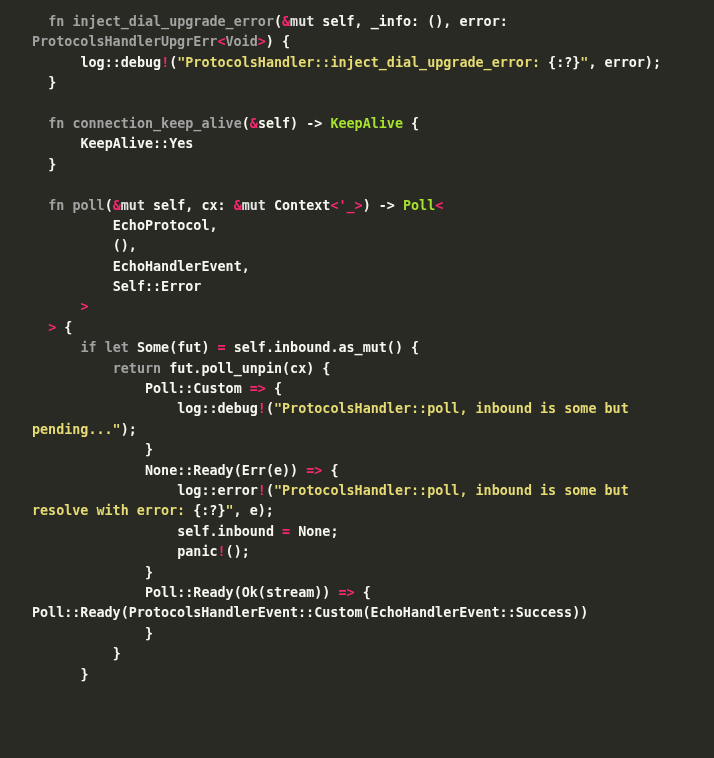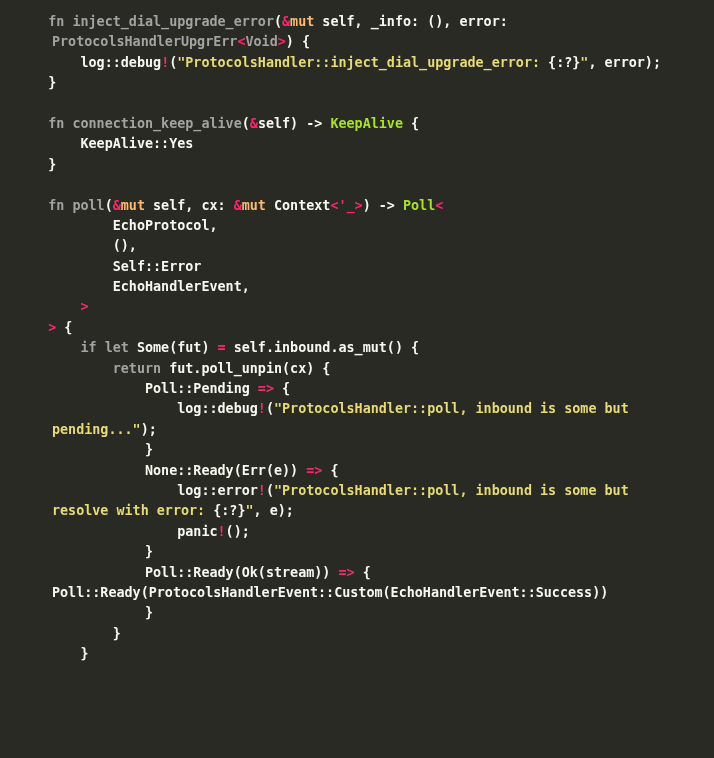--- a/index.html
+++ b/index.html
@@ -24,63 +24,63 @@
     height: 20.4px;
     line-height: 20.4px;
     font-size: 13.4px;
     font-weight: bold;
     white-space: pre;
     padding-left: 16px;
     letter-spacing: 0px;
     color: #f8f8f0;
   }
   .code-line.wrap {
-    padding-left: 16px;
-    margin-left: 36px;
+    padding-left: 32px;
   }
   
   .t-kw      { color: #a3a3a3; }   
   .t-fname   { color: #a3a3a3; }   
   .t-type    { color: #a6e22e; margin-top: 20px; }   
   .t-op      { color: #f92672; }   
   .t-plain   { color: #f8f8f0; }   
   .t-str     { color: #e6db74; }   
   .t-strfmt  { color: #f8f8f0; }   
   .t-brace   { color: #f8f8f0; }
-  .t-mut     { color: #fdba74; }   
+  .t-mut     { color: #e5e5e5; }   
 </style>
 </head>
 <body>
 
 <div id="code-view">
     <div class="code-line"><span class="t-plain">    </span><span class="t-kw">fn</span><span class="t-plain"> </span><span class="t-fname">inject_dial_upgrade_error</span><span class="t-plain">(</span><span class="t-op">&amp;</span><span class="t-mut">mut</span><span class="t-plain"> self, _info: (), error:</span></div>
     <div class="code-line wrap"><span class="t-fname">ProtocolsHandlerUpgrErr</span><span class="t-op">&lt;</span><span class="t-fname">Void</span><span class="t-op">&gt;</span><span class="t-plain">) {</span></div>
     <div class="code-line"><span class="t-plain">        log::debug</span><span class="t-op">!</span><span class="t-plain">(</span><span class="t-str">"ProtocolsHandler::inject_dial_upgrade_error: </span><span class="t-strfmt">{:?}</span><span class="t-str">"</span><span class="t-plain">, error);</span></div>
     <div class="code-line"><span class="t-brace">    }</span></div>
     <div class="code-line">&nbsp;</div>
     <div class="code-line"><span class="t-plain">    </span><span class="t-kw">fn</span><span class="t-plain"> </span><span class="t-fname">connection_keep_alive</span><span class="t-plain">(</span><span class="t-op">&amp;</span><span class="t-plain">self) -&gt; </span><span class="t-type">KeepAlive</span><span class="t-plain"> {</span></div>
     <div class="code-line"><span class="t-plain">        KeepAlive::Yes</span></div>
     <div class="code-line"><span class="t-brace">    }</span></div>
     <div class="code-line">&nbsp;</div>
     <div class="code-line"><span class="t-plain">    </span><span class="t-kw">fn</span><span class="t-plain"> </span><span class="t-fname">poll</span><span class="t-plain">(</span><span class="t-op">&amp;</span><span class="t-mut">mut</span><span class="t-plain"> self, cx: </span><span class="t-op">&amp;</span><span class="t-mut">mut</span><span class="t-plain"> Context</span><span class="t-op">&lt;'_&gt;</span><span class="t-plain">) -&gt; </span><span class="t-type">Poll</span><span class="t-op">&lt;</span></div>
     <div class="code-line"><span class="t-plain">            EchoProtocol,</span></div>
     <div class="code-line"><span class="t-plain">            (),</span></div>
+    <div class="code-line"><span class="t-plain">            EchoHandlerEvent,</span></div>
     <div class="code-line"><span class="t-plain">            Self::Error</span></div>
-    <div class="code-line"><span class="t-plain">            EchoHandlerEvent,</span></div>
     <div class="code-line"><span class="t-plain">        </span><span class="t-op">&gt;</span></div>
     <div class="code-line"><span class="t-plain">    </span><span class="t-op">&gt;</span><span class="t-plain"> {</span></div>
     <div class="code-line"><span class="t-plain">        </span><span class="t-kw">if</span><span class="t-plain"> </span><span class="t-kw">let</span><span class="t-plain"> Some(fut) </span><span class="t-op">=</span><span class="t-plain"> self.inbound.as_mut() {</span></div>
     <div class="code-line"><span class="t-plain">            </span><span class="t-kw">return</span><span class="t-plain"> fut.poll_unpin(cx) {</span></div>
-    <div class="code-line"><span class="t-plain">                Poll::Pending </span><span class="t-op">=&gt;</span><span class="t-plain"> {</span></div>
+    <div class="code-line"><span class="t-plain">                Poll::Custom </span><span class="t-op">=&gt;</span><span class="t-plain"> {</span></div>
     <div class="code-line"><span class="t-plain">                    log::debug</span><span class="t-op">!</span><span class="t-plain">(</span><span class="t-str">"ProtocolsHandler::poll, inbound is some but</span></div>
     <div class="code-line wrap"><span class="t-str">pending..."</span><span class="t-plain">);</span></div>
     <div class="code-line"><span class="t-brace">                }</span></div>
     <div class="code-line"><span class="t-plain">                None::Ready(Err(e)) </span><span class="t-op">=&gt;</span><span class="t-plain"> {</span></div>
     <div class="code-line"><span class="t-plain">                    log::error</span><span class="t-op">!</span><span class="t-plain">(</span><span class="t-str">"ProtocolsHandler::poll, inbound is some but</span></div>
     <div class="code-line wrap"><span class="t-str">resolve with error: </span><span class="t-strfmt">{:?}</span><span class="t-str">"</span><span class="t-plain">, e);</span></div>
+    <div class="code-line"><span class="t-plain">                    self.inbound </span><span class="t-op">=</span><span class="t-plain"> None;</span></div>
     <div class="code-line"><span class="t-plain">                    panic</span><span class="t-op">!</span><span class="t-plain">();</span></div>
     <div class="code-line"><span class="t-brace">                }</span></div>
     <div class="code-line"><span class="t-plain">                Poll::Ready(Ok(stream)) </span><span class="t-op">=&gt;</span><span class="t-plain"> {</span></div>
     <div class="code-line wrap"><span class="t-plain">Poll::Ready(ProtocolsHandlerEvent::Custom(EchoHandlerEvent::Success))</span></div>
     <div class="code-line"><span class="t-brace">                }</span></div>
     <div class="code-line"><span class="t-brace">            }</span></div>
     <div class="code-line"><span class="t-brace">        }</span></div>
   </div>
 
 </body></html>

